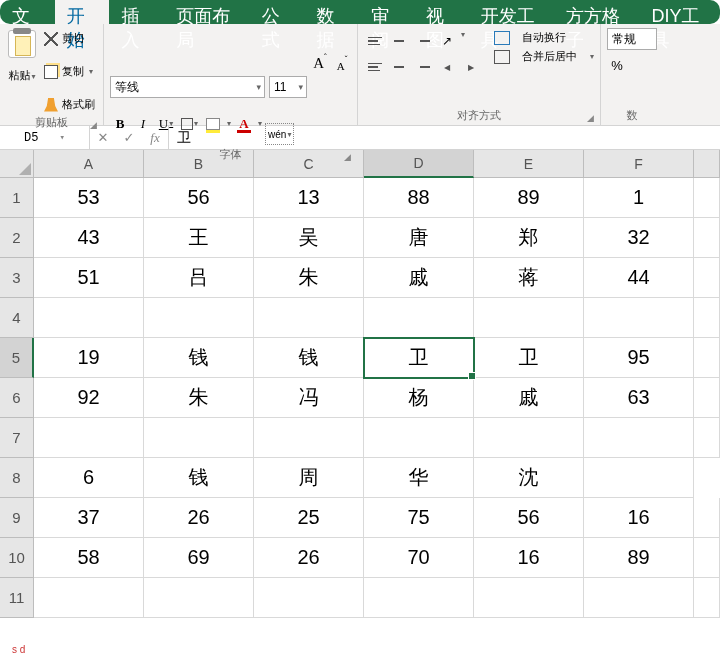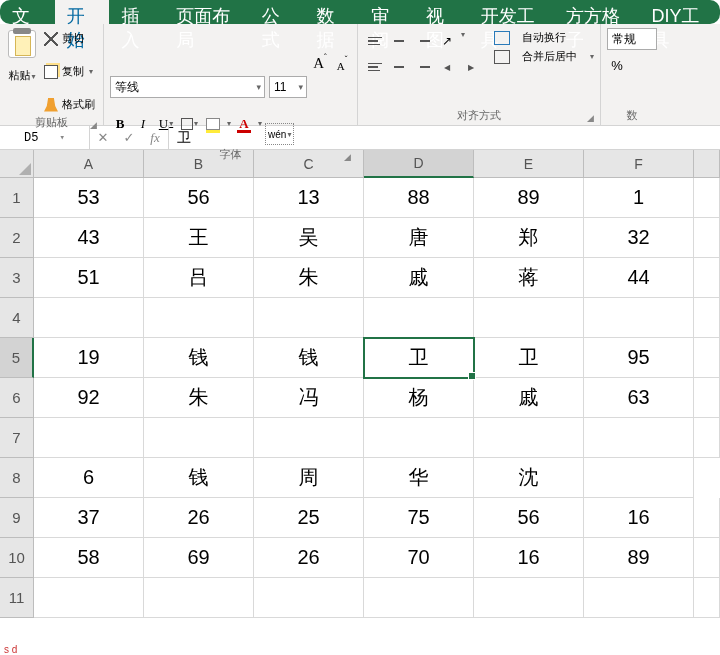--- a/index.html
+++ b/index.html
@@ -91,21 +91,21 @@
 .corner::after { content:""; position:absolute; right:2px; bottom:2px; border:6px solid transparent; border-right-color:#b0b0b0; border-bottom-color:#b0b0b0; }
 .rhd { background: #e6e6e6; border-right: 1px solid #bdbdbd; border-bottom: 1px solid #bdbdbd; display: flex; align-items: center; justify-content: center; font-size: 15px; color: #555; }
 .rhd.sel { background: #d3d3d3; border-right: 2px solid #217346; }
 .cell { border-right: 1px solid #d9d9d9; border-bottom: 1px solid #d9d9d9; display: flex; align-items: center; justify-content: center; font-size: 20px; position: relative; }
 .hd.sel { background: #d3d3d3; border-bottom: 2px solid #217346; }
 .cell.active { outline: 2px solid #217346; outline-offset: -1px; z-index: 2; }
 .cell.active::after { content:""; position:absolute; right:-3px; bottom:-3px; width:6px; height:6px; background:#217346; border:1px solid #fff; }
 .datarow { height: 40px; }
 .row1h { height: 28px; }
 
-.botmark { position: fixed; left: 4px; bottom: 0; font-size: 10px; color: #c33; }
+.botmark { position: fixed; left: 12px; bottom: 0; font-size: 10px; color: #c33; }
 </style>
 </head>
 <body>
 
 <div class="ribbon-tabs">
   <div class="ribbon-tab">文件</div>
   <div class="ribbon-tab active">开始</div>
   <div class="ribbon-tab">插入</div>
   <div class="ribbon-tab">页面布局</div>
   <div class="ribbon-tab">公式</div>

